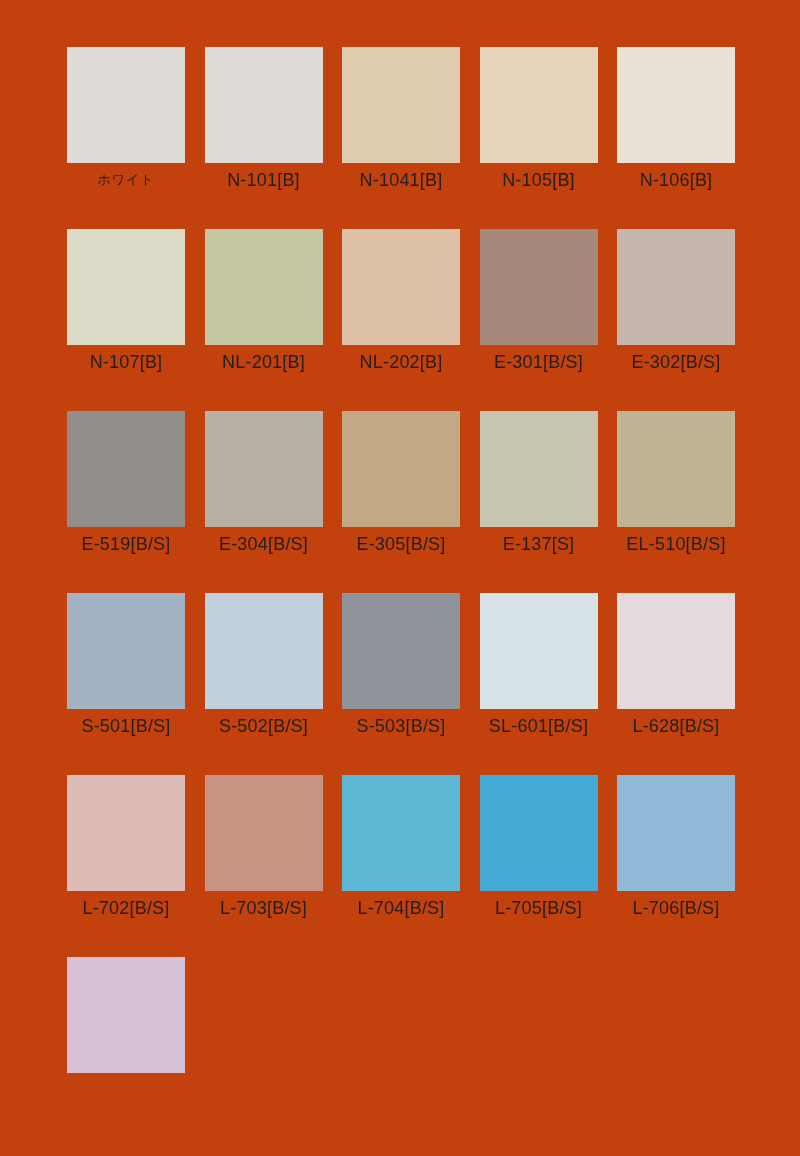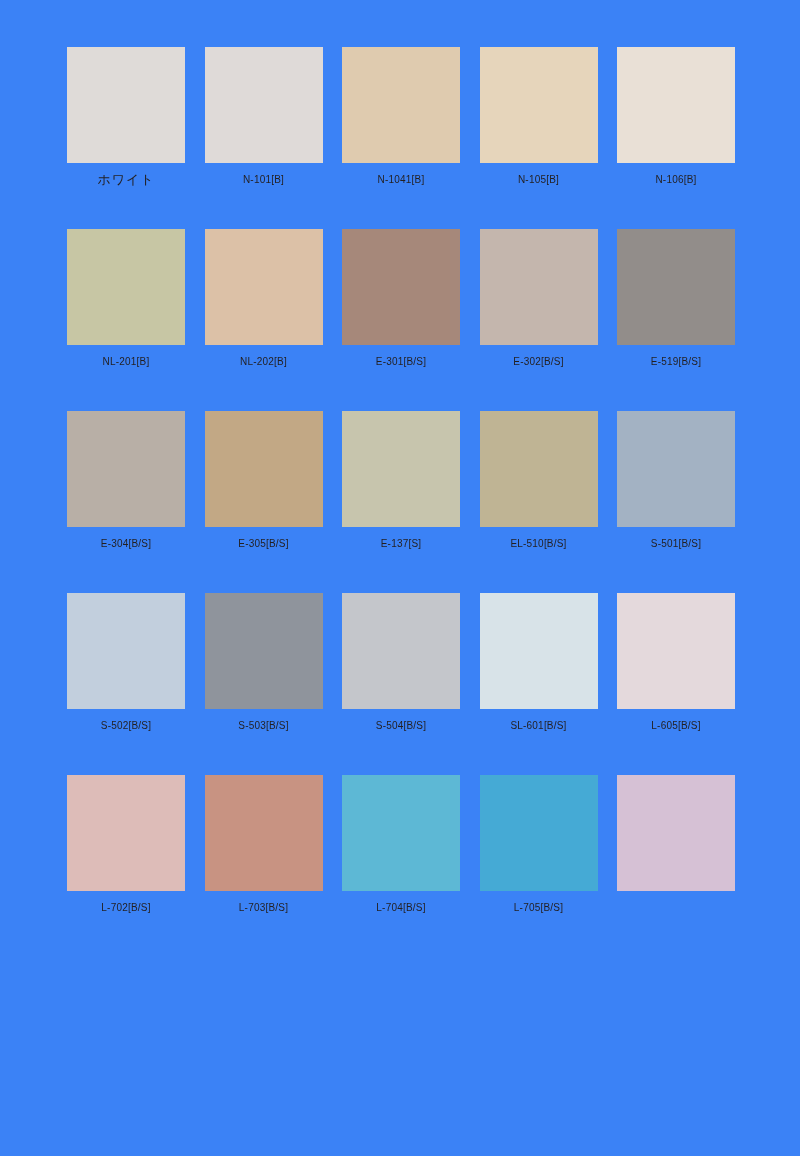--- a/index.html
+++ b/index.html
@@ -12,21 +12,21 @@
     height: 1156px;
     font-family: "Liberation Sans", "DejaVu Sans", sans-serif;
     color: #231f20;
     overflow: hidden;
   }
 
   #swatch-chart {
     position: relative;
     width: 800px;
     height: 1156px;
-    background: #3b82f6;
+    background: #c2410c;
     text-decoration: underline;
   }
 
   .swatch-grid {
     position: absolute;
     left: 67px;
     top: 47px;
     width: 669px;
     display: grid;
     grid-template-columns: repeat(5, 118px);
@@ -41,21 +41,21 @@
   .swatch-chip {
     width: 118px;
     height: 116px;
     display: block;
   }
 
   .swatch-label {
     display: block;
     width: 118px;
     text-align: center;
-    font-size: 10px;
+    font-size: 18px;
     line-height: 20px;
     padding-top: 7px;
     color: #231f20;
     letter-spacing: 0.2px;
     white-space: nowrap;
   }
 
   .swatch-label.jp {
     font-family: "DejaVu Sans", "Liberation Sans", sans-serif;
     letter-spacing: 1px;
@@ -79,20 +79,24 @@
         <span class="swatch-chip" style="background: rgb(223, 203, 175);"></span>
         <span class="swatch-label">N-1041[B]</span>
       </div>
       <div class="swatch-cell">
         <span class="swatch-chip" style="background: rgb(230, 213, 187);"></span>
         <span class="swatch-label">N-105[B]</span>
       </div>
       <div class="swatch-cell">
         <span class="swatch-chip" style="background: rgb(233, 224, 214);"></span>
         <span class="swatch-label">N-106[B]</span>
+      </div>
+      <div class="swatch-cell">
+        <span class="swatch-chip" style="background: rgb(220, 220, 200);"></span>
+        <span class="swatch-label">N-107[B]</span>
       </div>
       <div class="swatch-cell">
         <span class="swatch-chip" style="background: rgb(199, 198, 164);"></span>
         <span class="swatch-label">NL-201[B]</span>
       </div>
       <div class="swatch-cell">
         <span class="swatch-chip" style="background: rgb(220, 193, 167);"></span>
         <span class="swatch-label">NL-202[B]</span>
       </div>
       <div class="swatch-cell">
@@ -129,44 +133,44 @@
       </div>
       <div class="swatch-cell">
         <span class="swatch-chip" style="background: rgb(194, 207, 221);"></span>
         <span class="swatch-label">S-502[B/S]</span>
       </div>
       <div class="swatch-cell">
         <span class="swatch-chip" style="background: rgb(143, 148, 156);"></span>
         <span class="swatch-label">S-503[B/S]</span>
       </div>
       <div class="swatch-cell">
-        <span class="swatch-chip" style="background: rgb(196, 198, 203);"></span>
-        <span class="swatch-label">S-504[B/S]</span>
-      </div>
-      <div class="swatch-cell">
         <span class="swatch-chip" style="background: rgb(216, 227, 232);"></span>
         <span class="swatch-label">SL-601[B/S]</span>
       </div>
       <div class="swatch-cell">
         <span class="swatch-chip" style="background: rgb(228, 217, 220);"></span>
-        <span class="swatch-label">L-605[B/S]</span>
+        <span class="swatch-label">L-628[B/S]</span>
       </div>
       <div class="swatch-cell">
         <span class="swatch-chip" style="background: rgb(221, 188, 184);"></span>
         <span class="swatch-label">L-702[B/S]</span>
       </div>
       <div class="swatch-cell">
         <span class="swatch-chip" style="background: rgb(200, 147, 130);"></span>
         <span class="swatch-label">L-703[B/S]</span>
       </div>
       <div class="swatch-cell">
         <span class="swatch-chip" style="background: rgb(93, 184, 213);"></span>
         <span class="swatch-label">L-704[B/S]</span>
       </div>
       <div class="swatch-cell">
         <span class="swatch-chip" style="background: rgb(69, 170, 213);"></span>
         <span class="swatch-label">L-705[B/S]</span>
       </div>
       <div class="swatch-cell">
+        <span class="swatch-chip" style="background: rgb(144, 186, 216);"></span>
+        <span class="swatch-label">L-706[B/S]</span>
+      </div>
+      <div class="swatch-cell">
         <span class="swatch-chip" style="background: rgb(214, 193, 213);"></span>
       </div>
     </div>
 </div>
 
 </body></html>

